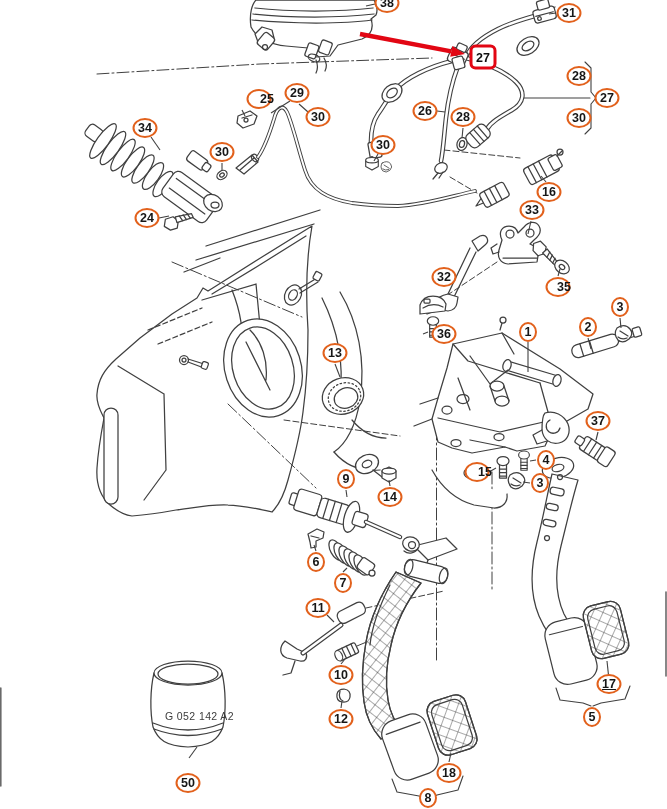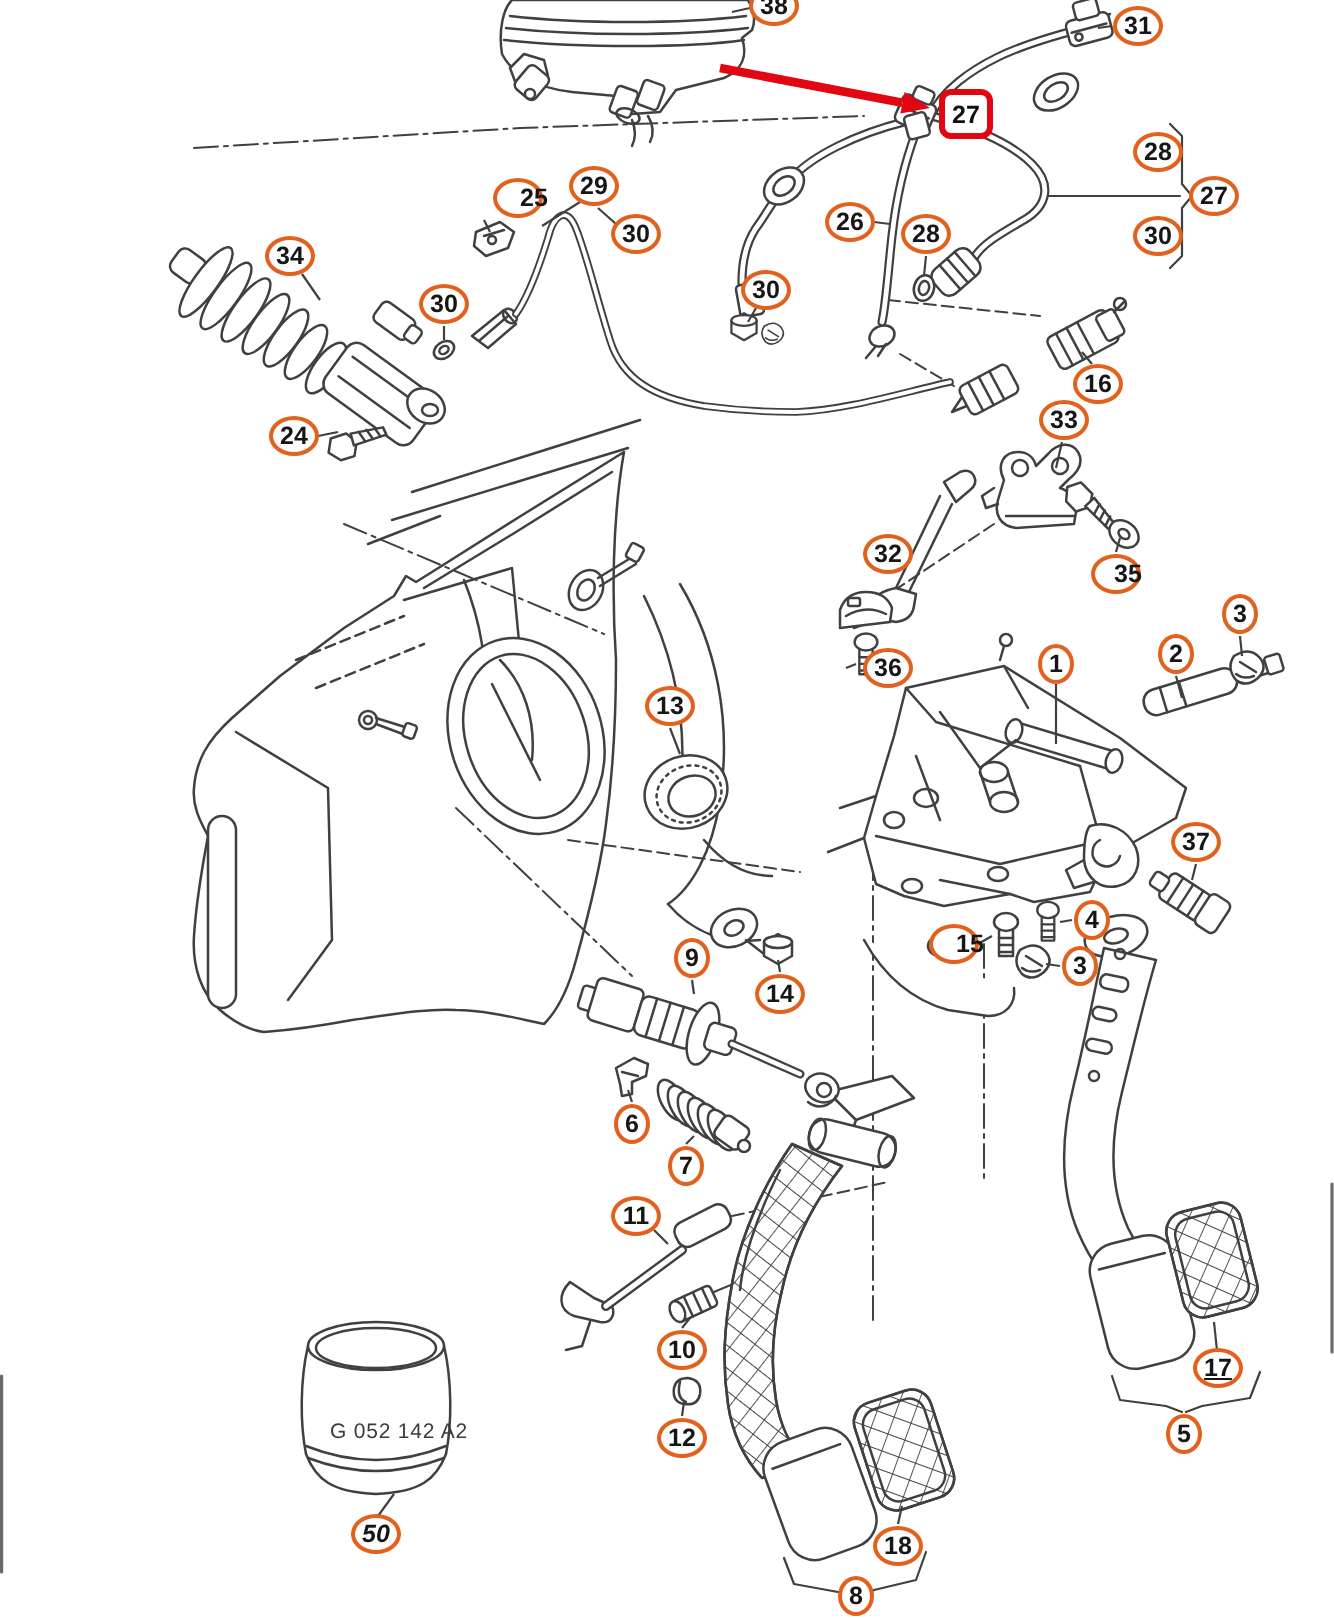--- a/index.html
+++ b/index.html
@@ -511,17 +511,17 @@
       <div class="callout wide" style="left: 390px; top: 497px;">14</div>
       <div class="callout" style="left: 316px; top: 562px;">6</div>
       <div class="callout" style="left: 343px; top: 583px;">7</div>
       <div class="callout wide" style="left: 318px; top: 608px;">11</div>
       <div class="callout wide" style="left: 341px; top: 675px;">10</div>
       <div class="callout wide" style="left: 341px; top: 719px;">12</div>
       <div class="callout wide" style="left: 609px; top: 684px; text-decoration: underline;">17</div>
       <div class="callout" style="left: 592px; top: 717px;">5</div>
       <div class="callout wide" style="left: 449px; top: 773px;">18</div>
       <div class="callout" style="left: 428px; top: 798px;">8</div>
-      <div class="callout wide" style="left: 188px; top: 767px; font-style: italic;">50</div>
+      <div class="callout wide" style="left: 188px; top: 783px;">50</div>
     </div>
 
   <div class="pn">G 052 142 A2</div>
 </div>
 
 </body></html>

